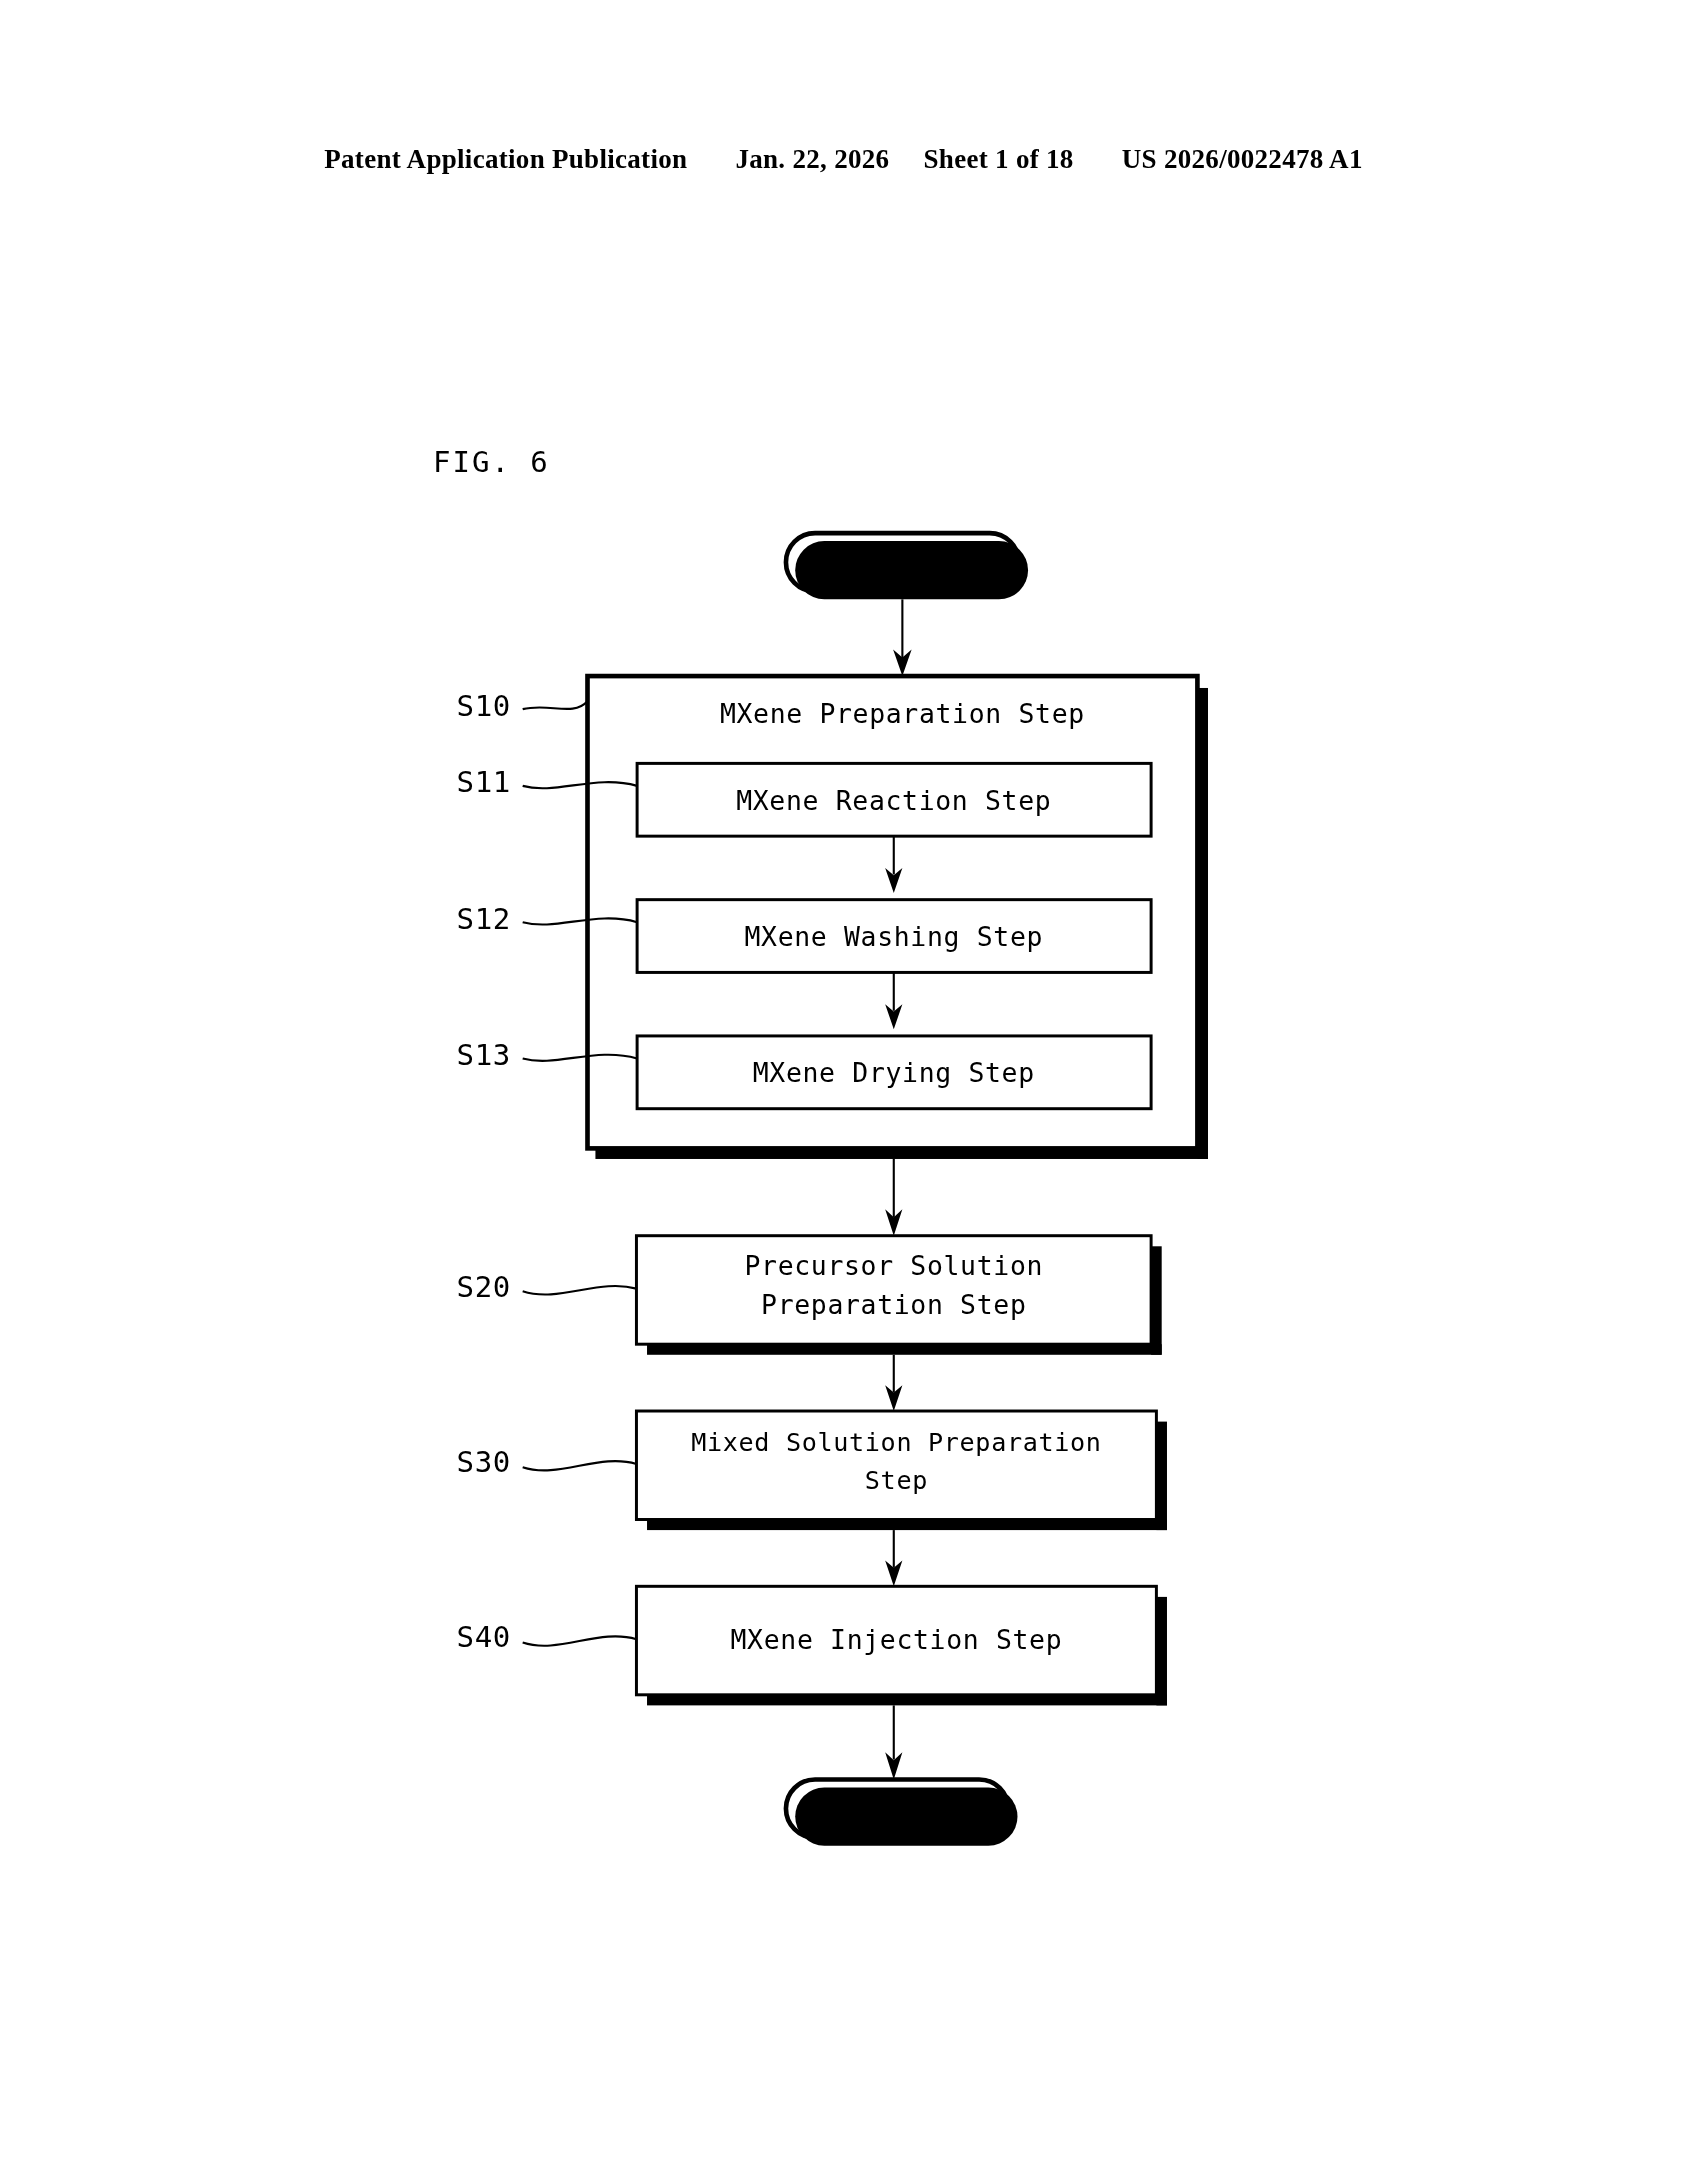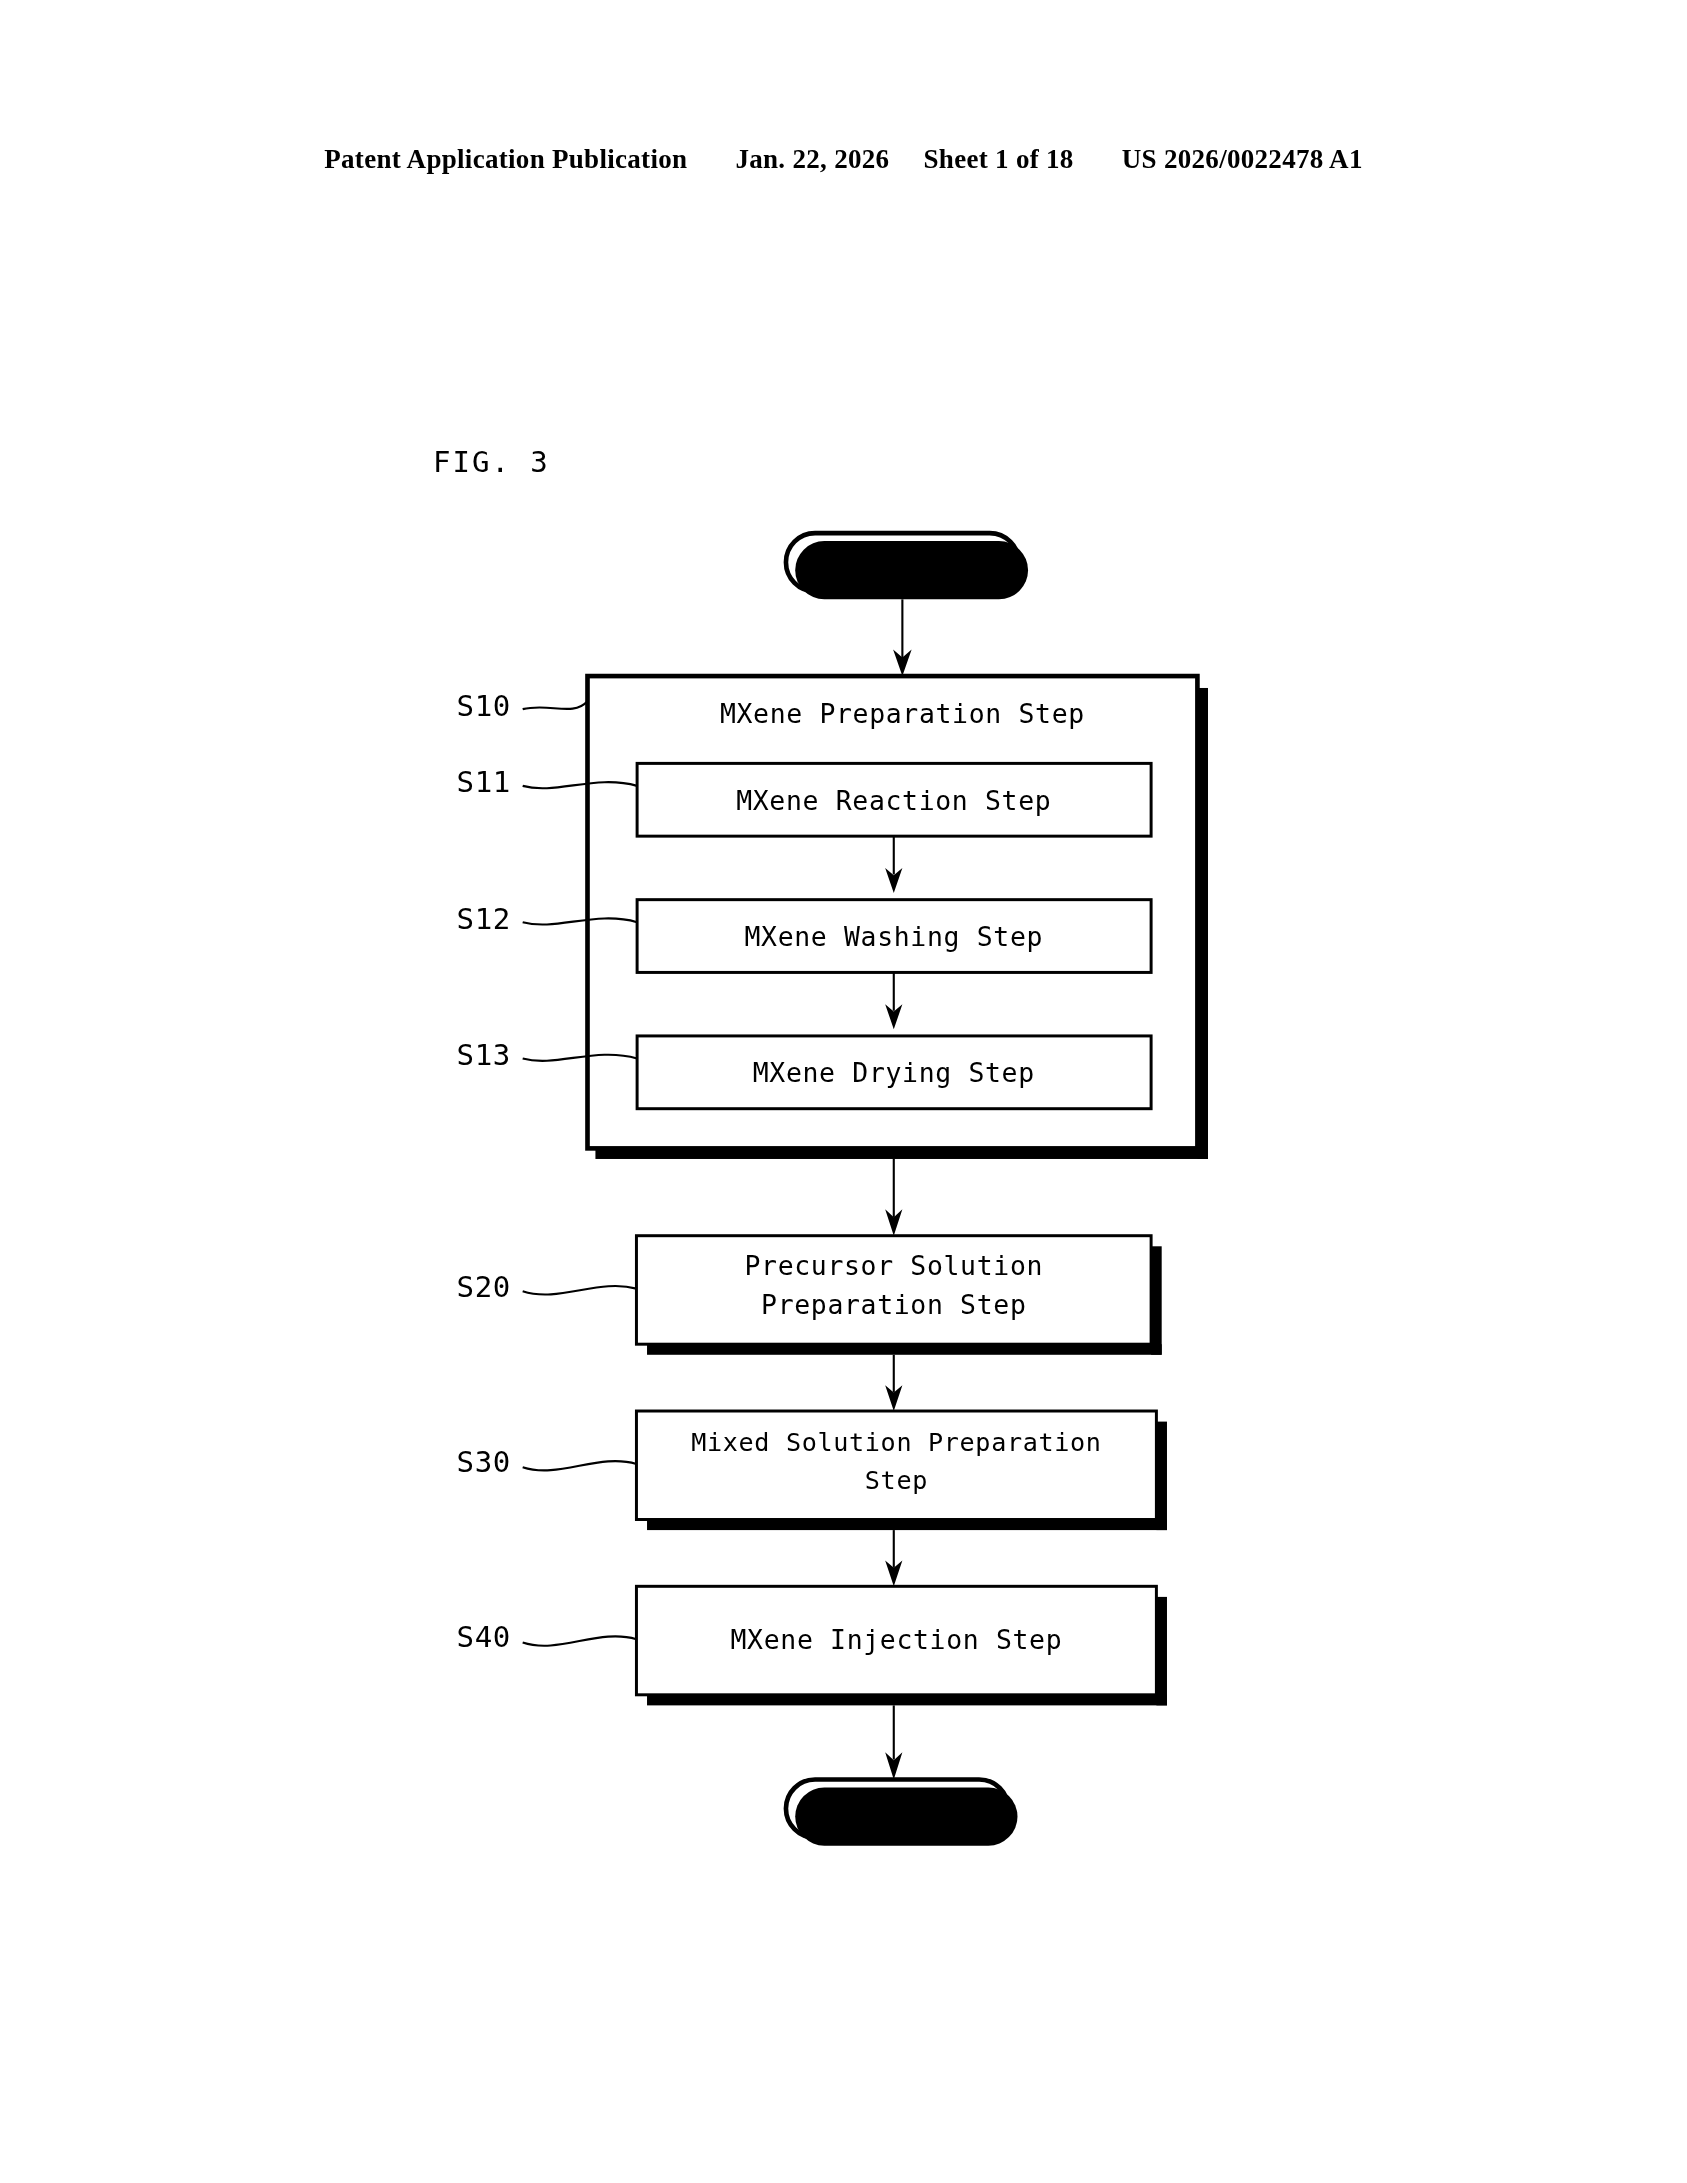--- a/index.html
+++ b/index.html
@@ -94,21 +94,21 @@
 <div class="pub-header">
   <span class="seg">Patent Application Publication</span>
   <span class="gap-lg"></span>
   <span class="seg">Jan. 22, 2026</span>
   <span class="gap-md"></span>
   <span class="seg">Sheet 1 of 18</span>
   <span class="gap-lg"></span>
   <span class="seg">US 2026/0022478 A1</span>
 </div>
 
-<div class="fig-label">FIG. 3</div>
+<div class="fig-label">FIG. 6</div>
 
 <svg id="figure-canvas" viewBox="0 0 2550 3300" xmlns="http://www.w3.org/2000/svg">
 
   <g>
 
     <path class="shadow-fill" d="M1232,806 h264 a44,44 0 0 1 0,88 h-264 a44,44 0 0 1 0,-88 z" transform="translate(14,12)"></path>
 
     <path class="box-fill stroke-thick" d="M1232,806 h264 a44,44 0 0 1 0,88 h-264 a44,44 0 0 1 0,-88 z"></path>
     <text class="term-text" x="1364" y="864" text-anchor="middle">START</text>
   </g>

